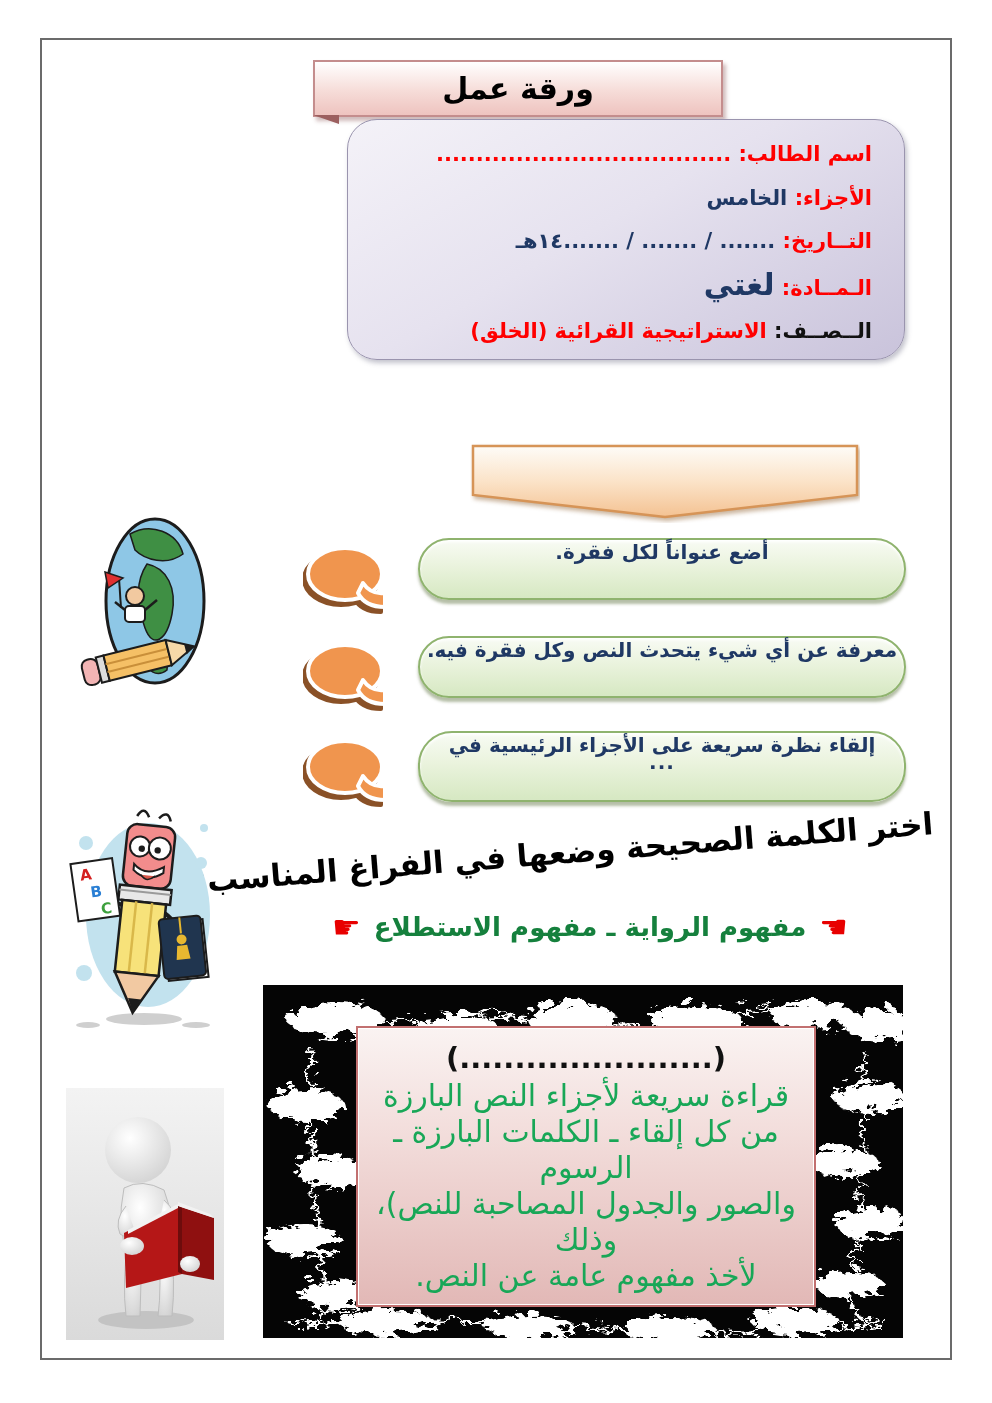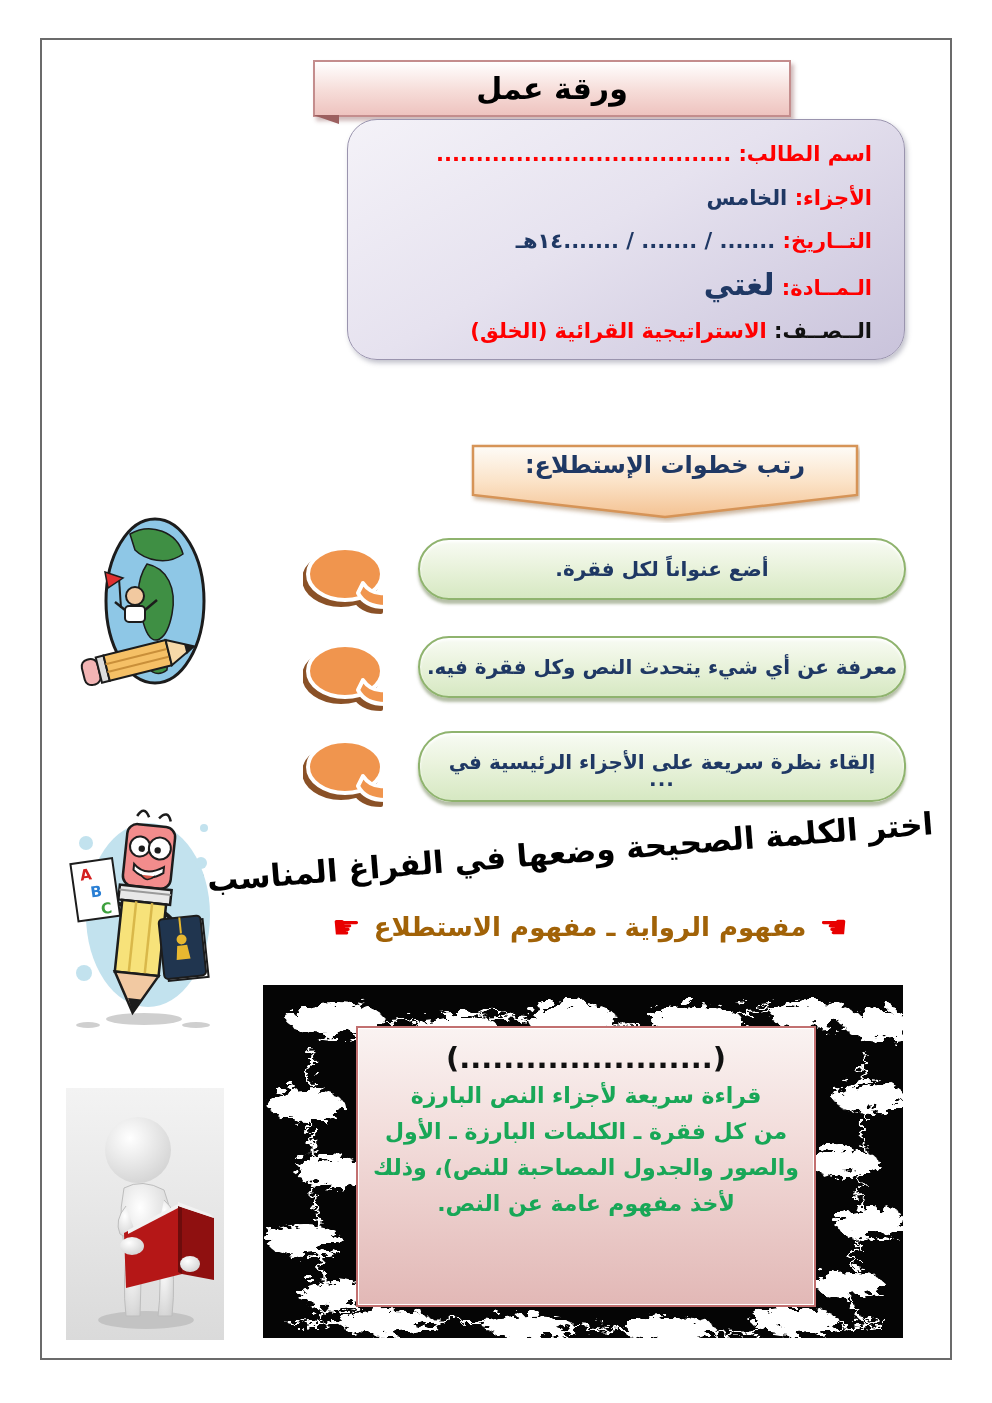--- a/index.html
+++ b/index.html
@@ -1,21 +1,21 @@
 <!DOCTYPE html>
 <html lang="ar"><head>
 <meta charset="utf-8">
 <style>
   * { margin:0; padding:0; box-sizing:border-box; }
   body { background:#fff; font-family:"DejaVu Sans", sans-serif; }
   .page { position:relative; width:992px; height:1403px; background:#ffffff; overflow:hidden; margin:0 auto; }
   .frame { position:absolute; left:40px; top:38px; width:912px; height:1322px; border:2px solid #6b6b6b; }
 
   
-  .title-banner { position:absolute; left:313px; top:60px; width:478px; height:57px;
+  .title-banner { position:absolute; left:313px; top:60px; width:410px; height:57px;
     border:2px solid #c48d8d; background:linear-gradient(#ffffff 0%, #f6dcd8 55%, #eec3bf 100%);
     display:flex; align-items:center; justify-content:center;
     box-shadow:3px 4px 4px rgba(120,60,60,.35); }
   .title-banner::after { content:""; position:absolute; left:-2px; bottom:-9px; border-left:26px solid transparent;
     border-top:9px solid #9c5f5f; }
   .title-text { font-size:30px; font-weight:bold; color:#000; }
 
   
   .info-box { position:absolute; left:347px; top:119px; width:558px; height:241px;
     border:1px solid #9a94ae; border-radius:30px;
@@ -31,45 +31,45 @@
 
   
   .steps-header { position:absolute; left:470px; top:443px; width:390px; height:80px; }
   .steps-header-label { position:absolute; left:0; top:8px; width:390px; text-align:center;
     font-size:24px; font-weight:bold; color:#1f3864; direction:rtl; }
 
   
   .pill { position:absolute; left:418px; width:488px; border:2px solid #8fb36e; border-radius:34px;
     background:linear-gradient(#f8fbf4 0%, #eaf3dd 45%, #d6e8c2 100%);
     box-shadow:0 4px 3px rgba(90,110,60,.45), inset 0 2px 3px #ffffff;
-    display:flex; flex-direction:column; align-items:center; justify-content:center;
+    display:flex; flex-direction:column; align-items:center; 
     direction:rtl; color:#1f3864; font-weight:bold; font-size:20px; text-align:center; }
   .pill-1 { top:538px; height:62px; }
   .pill-2 { top:636px; height:62px; }
   .pill-3 { top:731px; height:71px; }
   .pill-dots { line-height:10px; font-size:20px; letter-spacing:1px; }
 
   .callout { position:absolute; left:303px; width:94px; height:72px; }
   .co-1 { top:545px; } .co-2 { top:642px; } .co-3 { top:738px; }
 
   
   .wordart { position:absolute; left:228px; top:833px; width:706px; text-align:center;
     transform:rotate(-4.5deg); font-size:31px; font-weight:bold; color:#000;
     direction:rtl; white-space:nowrap; }
   .options-line { position:absolute; left:240px; top:908px; width:700px; text-align:center; direction:rtl; }
-  .options-text { font-size:26px; font-weight:bold; color:#a16207; vertical-align:middle; }
+  .options-text { font-size:26px; font-weight:bold; color:#15803d; vertical-align:middle; }
   .hand { color:#e80000; font-size:32px; vertical-align:middle; padding:0 8px; }
 
   
   .brush-panel { position:absolute; left:263px; top:985px; width:640px; height:353px; }
   .def-card { position:absolute; left:356px; top:1026px; width:460px; height:281px;
     border:2px solid #c27070; background:linear-gradient(#faf3f2 0%, #f2dcda 40%, #e2b8b6 100%);
     box-shadow:inset 0 0 0 1px #fff; direction:rtl; text-align:center; padding-top:10px; }
   .blank-parens { font-size:29px; font-weight:bold; color:#111; letter-spacing:0; line-height:40px; }
-  .def-line { font-size:22px; font-weight:bold; color:#18a757; line-height:36px; }
+  .def-line { font-size:30px; font-weight:normal; color:#18a757; line-height:36px; }
 
   .img-abs { position:absolute; }
 </style>
 </head>
 <body>
 
 <div class="page">
   <div class="frame"></div>
 
   <div class="title-banner">
@@ -103,21 +103,20 @@
     <svg width="390" height="80" viewBox="0 0 390 80">
       <defs>
         <linearGradient id="peach" x1="0" y1="0" x2="0" y2="1">
           <stop offset="0" stop-color="#fefcf8"></stop>
             <stop offset="0.5" stop-color="#fbe3c8"></stop>
             <stop offset="1" stop-color="#f4c292"></stop>
         </linearGradient>
       </defs>
       <polygon points="3,3 387,3 387,52 195,74 3,52" fill="url(#peach)" stroke="#d69457" stroke-width="2.5" style="filter:drop-shadow(2px 3px 2px rgba(140,90,40,.45))"></polygon>
     </svg>
-    <div class="steps-header-label">رتب خطوات الإستطلاع:</div>
   </div>
 
   <div class="pill pill-1">
     <span>أضع عنواناً لكل فقرة.</span>
   </div>
   <div class="pill pill-2">
     <span>معرفة عن أي شيء يتحدث النص وكل فقرة فيه.</span>
   </div>
   <div class="pill pill-3">
     <span>إلقاء نظرة سريعة على الأجزاء الرئيسية في</span>
@@ -255,21 +254,21 @@
       <ellipse cx="118" cy="332" rx="48" ry="14"></ellipse>
       <ellipse cx="262" cy="338" rx="44" ry="13"></ellipse>
       <ellipse cx="402" cy="340" rx="46" ry="13"></ellipse>
       <ellipse cx="528" cy="332" rx="44" ry="14"></ellipse>
     </g>
   </svg>
 
   <div class="def-card">
     <div class="blank-parens">(.......................)</div>
     <div class="def-line">قراءة سريعة لأجزاء النص البارزة</div>
-    <div class="def-line">من كل فقرة ـ الكلمات البارزة ـ الأول</div>
+    <div class="def-line">من كل إلقاء ـ الكلمات البارزة ـ الرسوم</div>
     <div class="def-line">والصور والجدول المصاحبة للنص)، وذلك</div>
     <div class="def-line">لأخذ مفهوم عامة عن النص.</div>
   </div>
 
   <svg class="img-abs" style="left:66px; top:1088px;" width="158" height="252" viewBox="0 0 158 252">
     <defs>
       <linearGradient id="figbg" x1="0" y1="0" x2="0" y2="1">
         <stop offset="0" stop-color="#f3f3f3"></stop>
           <stop offset="1" stop-color="#dadada"></stop>
       </linearGradient>

